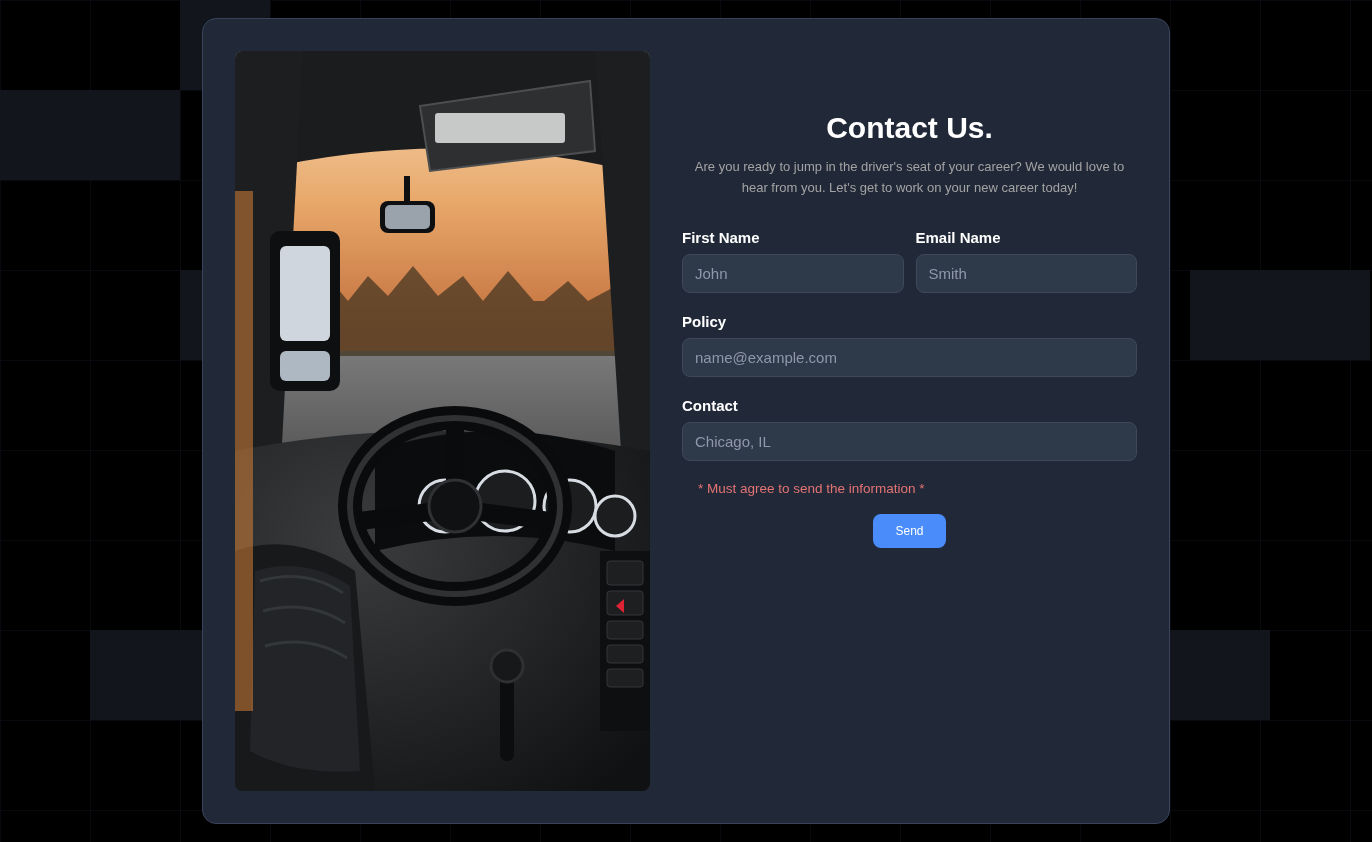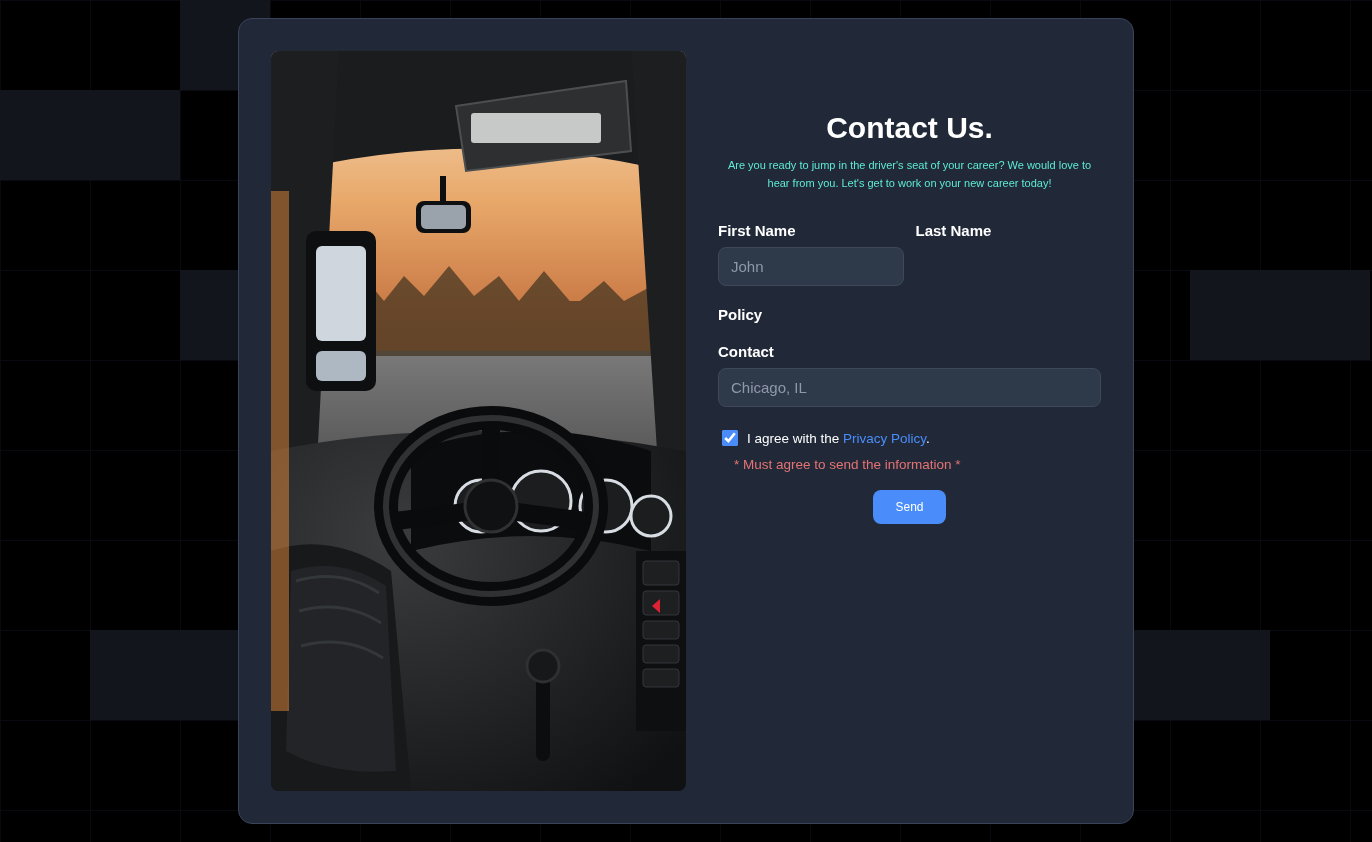--- a/index.html
+++ b/index.html
@@ -31,21 +31,21 @@
     opacity: 0.9;
   }
   .bg-blocks::before, .bg-blocks::after {
     content:""; position:absolute; background:#14181f;
   }
   .bg-blocks::before { left:0; top:90px; width:180px; height:90px; box-shadow: 1190px 180px #14181f, 90px 540px #14181f, 1090px 540px #14181f; }
   .bg-blocks::after  { left:180px; top:270px; width:90px; height:90px; box-shadow: 1000px 360px #14181f, 0px -270px #14181f; }
 
   .modal {
     position: relative;
-    width: 896px;
+    width: 968px;
     margin: 18px auto 0;
     background: var(--panel);
     border: 1px solid #39445a;
     border-radius: 14px;
     display: flex;
     padding: 32px;
     gap: 32px;
   }
 
   .hero {
@@ -63,24 +63,24 @@
     padding-top: 60px;
   }
   .form-col h1 {
     font-size: 30px;
     font-weight: 800;
     margin: 0 0 12px;
     text-align: center;
   }
   .form-col p.lead {
     margin: 0 0 30px;
-    font-size: 11px;
+    font-size: 13px;
     line-height: 1.6;
     text-align: center;
-    color: #5eead4;
+    color: #a3a3a3;
   }
 
   .field-row { display: flex; gap: 12px; margin-bottom: 20px; }
   .field { flex:1; margin-bottom: 20px; }
   .field-row .field { margin-bottom: 0; }
   .field label {
     display:block;
     font-size: 15px;
     font-weight: 600;
     margin-bottom: 8px;
@@ -223,40 +223,36 @@
   <div class="form-col">
     <h1>Contact Us.</h1>
     <p class="lead">Are you ready to jump in the driver's seat of your career? We would love to hear from you. Let's get to work on your new career today!</p>
 
     <div class="field-row">
       <div class="field">
         <label>First Name</label>
         <input type="text" placeholder="John" style="">
       </div>
       <div class="field">
-        <label>Last Name</label>
+        <label>Email Name</label>
+        <input type="text" placeholder="Smith" style="">
       </div>
     </div>
 
     <div class="field">
       <label>Policy</label>
+      <input type="text" placeholder="name@example.com" style="">
     </div>
 
 
     <div class="field">
       <label>Contact</label>
       <input type="text" placeholder="Chicago, IL" style="">
     </div>
 
-    <div class="consent">
-      <input type="checkbox" checked="" style="">
-      <span>
-        <span>I agree with the </span><a href="#">Privacy Policy</a><span>.</span>
-      </span>
-    </div>
     <p class="warn">* Must agree to send the information *</p>
 
     <div class="send-row">
       <button class="send-btn">Send</button>
     </div>
   </div>
 
 </div>
 
 </body></html>

